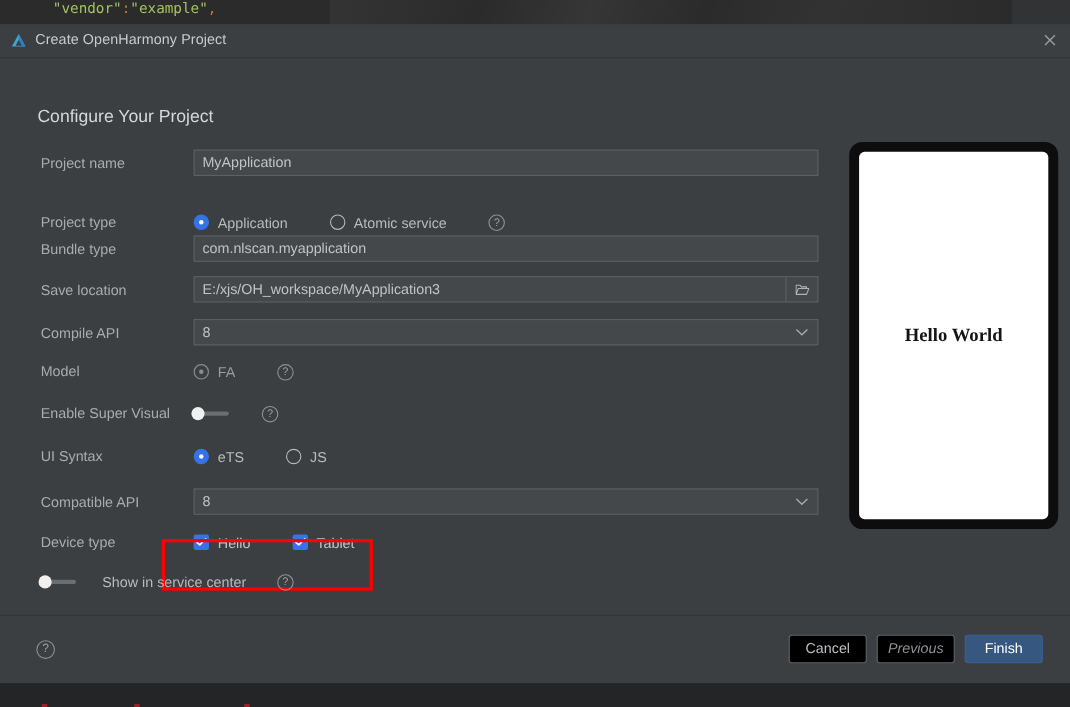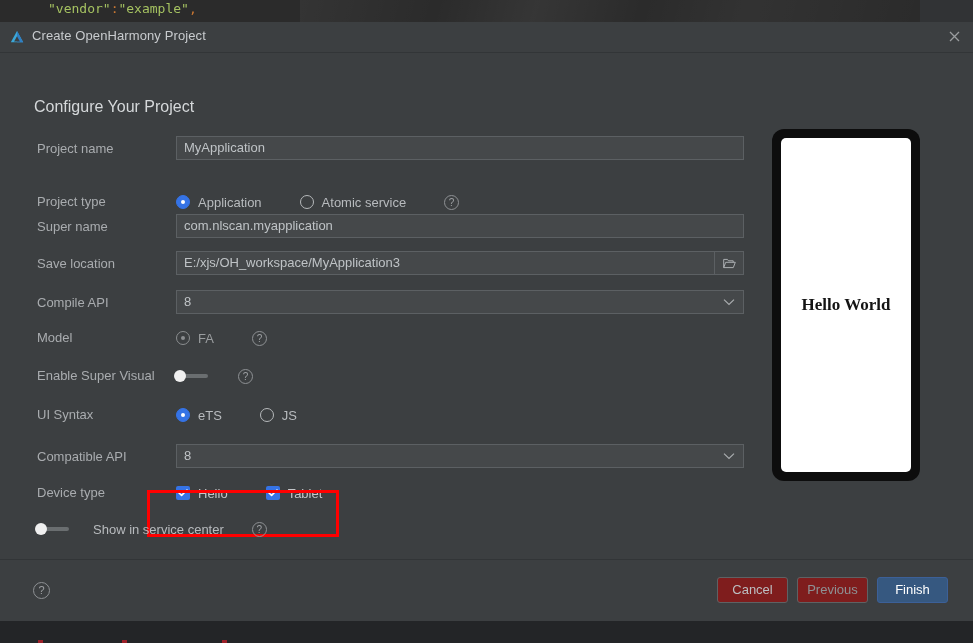--- a/index.html
+++ b/index.html
@@ -237,21 +237,21 @@
     width: 192px; height: 47px;
     border: 3px solid #fe0000;
     box-sizing: border-box;
     pointer-events: none;
   }
 
   
   .preview-wrap {
     position: absolute;
     left: 772px; top: 76px;
-    width: 148px; height: 352px;
+    width: 190px; height: 352px;
     background: #0d0d0d;
     border-radius: 12px;
     padding: 9px;
     box-sizing: border-box;
   }
   .preview-screen {
     width: 100%; height: 100%;
     background: #ffffff;
     border-radius: 5px;
     display: flex;
@@ -285,28 +285,28 @@
     font-size: 11px;
     line-height: 15px;
     text-align: center;
   }
   .btn {
     position: absolute;
     top: 17px;
     height: 26px;
     border: 1px solid #5e6264;
     border-radius: 3px;
-    background: #7f1d1d;
+    background: #000000;
     color: #bcbfc2;
     font-size: 13px;
     line-height: 24px;
     text-align: center;
     box-sizing: border-box;
   }
-  .btn.disabled { color: #8e9194; }
+  .btn.disabled { color: #8e9194; font-style: italic; }
   .btn.primary {
     background: #365880;
     border-color: #3c6098;
     color: #ffffff;
   }
 </style>
 </head>
 <body>
 
 <div id="app-root">
@@ -360,21 +360,21 @@
           </div>
           <div class="radio-item">
             <span class="radio-dot off"></span>
             <span class="radio-label">Atomic service</span>
           </div>
           <span class="help-icon">?</span>
         </div>
       </div>
 
       <div class="frow" style="top:161px">
-        <div class="flabel">Super name</div>
+        <div class="flabel">Bundle type</div>
         <div class="field">com.nlscan.myapplication</div>
       </div>
 
       <div class="frow" style="top:198px">
         <div class="flabel">Save location</div>
         <div class="field with-btn">
           <span>E:/xjs/OH_workspace/MyApplication3</span>
           <span class="field-icon-btn">
             <svg width="13" height="11" viewBox="0 0 13 11">
               <path d="M0.7 9.6 L0.7 1.4 L4.4 1.4 L5.5 2.8 L10.2 2.8 L10.2 4.2 M0.7 9.6 L2.7 4.3 L12.3 4.3 L10.3 9.6 Z" fill="none" stroke="#b0b3b6" stroke-width="0.95" stroke-linejoin="round"></path>

